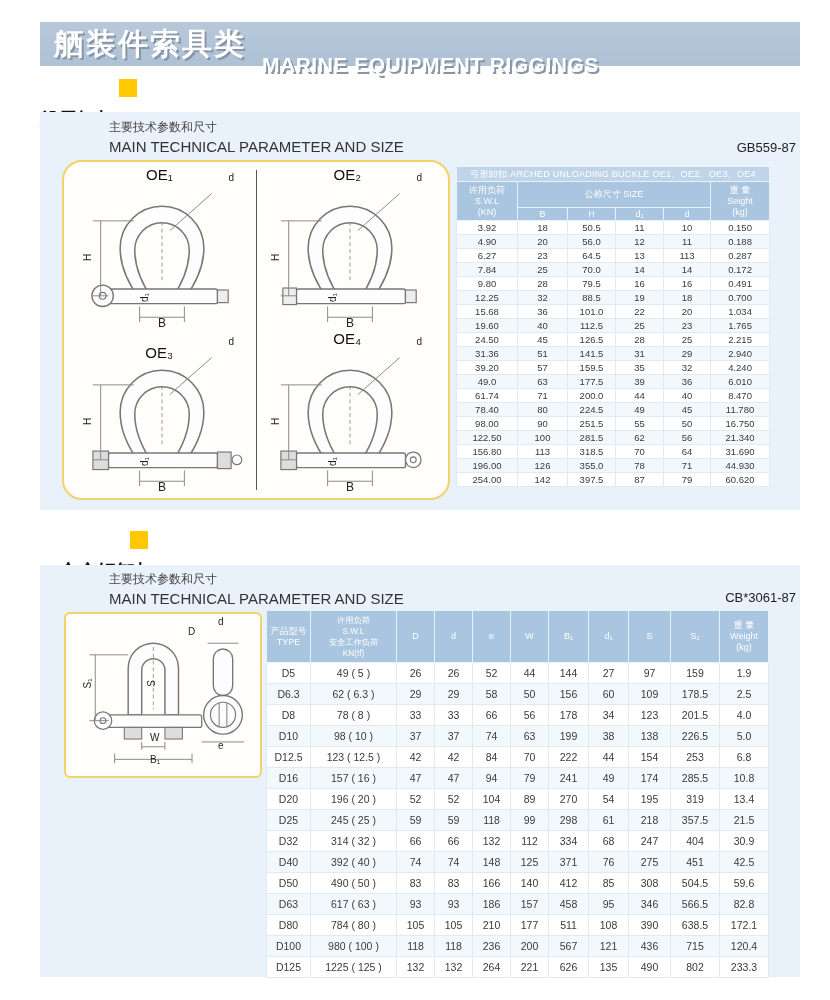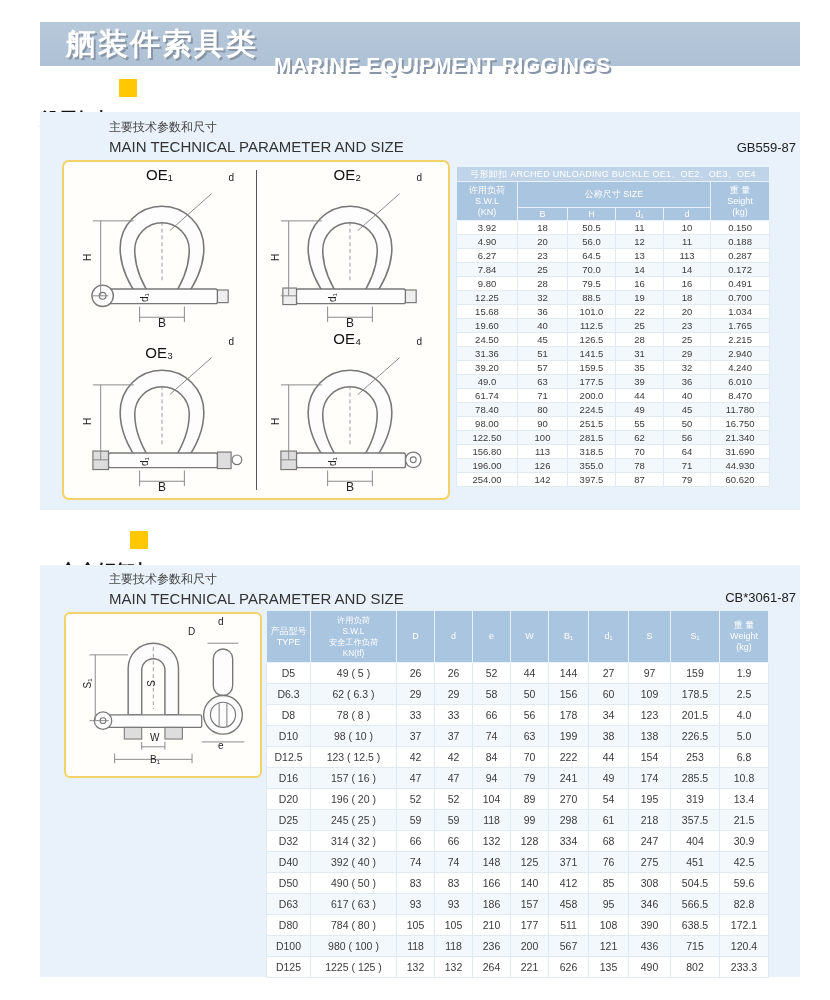--- a/index.html
+++ b/index.html
@@ -1,42 +1,42 @@
 <!DOCTYPE html>
 <html><head>
 <meta charset="utf-8">
 <style>
   * { margin:0; padding:0; box-sizing:border-box; }
   body { font-family:"Liberation Sans", sans-serif; background:#fff; }
   .page { position:relative; width:830px; height:1000px; background:#fff; overflow:hidden; }
 
   
   .banner { position:absolute; left:40px; top:22px; width:760px; height:44px;
-    background:linear-gradient(#b7c8da,#aec1d5); display:flex; align-items:center; gap:16px; padding-left:26px; }
+    background:linear-gradient(#b7c8da,#aec1d5); display:flex; align-items:center; gap:16px; padding-left:14px; }
   .banner .zh { font-size:30px; font-weight:bold; color:#fff; letter-spacing:2px;
     text-shadow:2px 2px 0 #8795a6; }
   .banner .en { font-size:21px; font-weight:bold; color:#fff; letter-spacing:0.5px;
     text-shadow:2px 2px 0 #8795a6; padding-top:6px;margin-top:36px; }
 
   
   .sec-head { position:absolute; left:40px; display:flex; align-items:baseline; gap:10px;flex-direction:column; }
   .sec-head .bullet { width:18px; height:18px; background:#ffc803; align-self:center; }
   .sec-head .zh { font-size:18px; font-weight:bold; color:#111; letter-spacing:1px; }
   .sec-head .en { font-size:12px; font-weight:bold; color:#222; letter-spacing:0.3px; }
 
   
   .panel { position:absolute; left:40px; width:760px; background:#e9f1fa; }
 
   .param { position:absolute; color:#333;margin-left:45px; }
   .param .zh { font-size:12px; color:#444; margin-bottom:2px; }
   .param .en { font-size:15px; color:#333; }
   .std { position:absolute; font-size:13px; color:#222; text-align:right; width:240px; }
 
   
-  .diag-box { position:absolute; background:#fffefb; border:2px solid #f3d26a; border-radius:7px; }
+  .diag-box { position:absolute; background:#fffefb; border:2px solid #f3d26a; border-radius:20px; }
   .diag-grid { position:absolute; inset:4px; display:grid; grid-template-columns:1fr 1fr; grid-template-rows:1fr 1fr; }
   .diag-cell { position:relative; }
   .vdiv { position:absolute; left:50%; top:8px; bottom:8px; width:1px; background:#555; }
   .dlabel { position:absolute; font-size:10px; color:#222; }
   .dlabel.big { font-size:15px; color:#111; }
   .rot { transform:rotate(-90deg); transform-origin:center; }
   svg { display:block; }
 
   
   .tbl { position:absolute; border-collapse:collapse; table-layout:fixed; }
@@ -555,21 +555,21 @@
           <td>218</td>
           <td>357.5</td>
           <td>21.5</td>
         </tr>
         <tr>
           <td>D32</td>
           <td>314 ( 32 )</td>
           <td>66</td>
           <td>66</td>
           <td>132</td>
-          <td>128</td>
+          <td>112</td>
           <td>334</td>
           <td>68</td>
           <td>247</td>
           <td>404</td>
           <td>30.9</td>
         </tr>
         <tr>
           <td>D40</td>
           <td>392 ( 40 )</td>
           <td>74</td>

